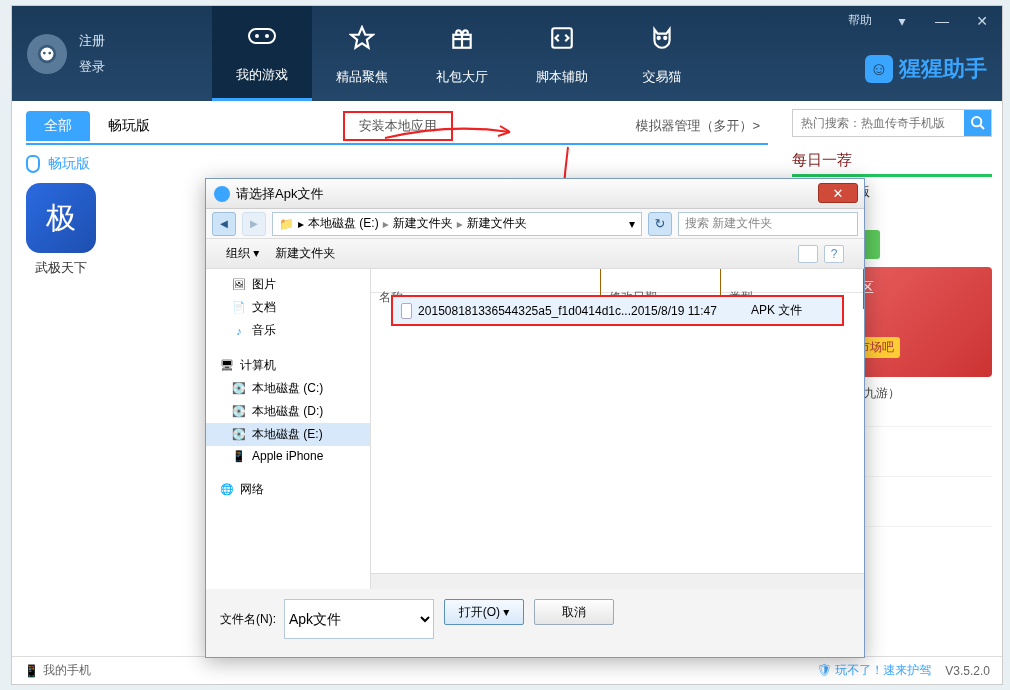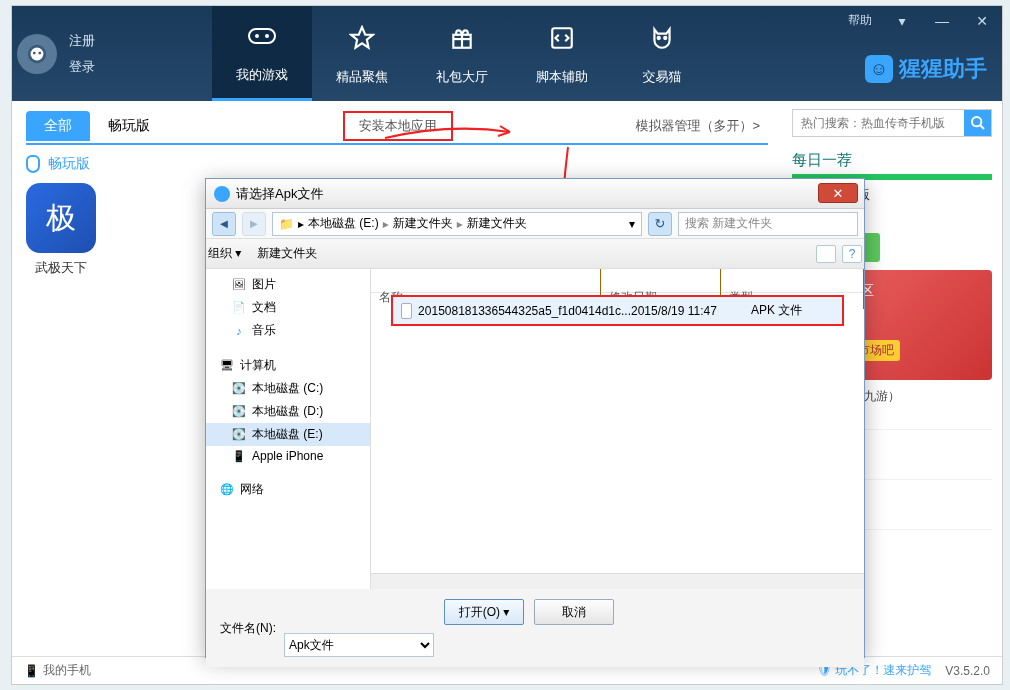--- a/index.html
+++ b/index.html
@@ -1,21 +1,21 @@
 <!DOCTYPE html>
 <html><head>
 <meta charset="utf-8">
 <style>
 * { margin: 0; padding: 0; box-sizing: border-box; font-family: "Microsoft YaHei", Arial, sans-serif; }
 body { width: 1010px; height: 690px; background: #e8f0f4; overflow: hidden; position: relative; }
 
 .app-window { position: absolute; left: 11px; top: 5px; width: 992px; height: 680px; background: #fff; border: 1px solid #ccc; }
 
 .topbar { height: 95px; background: linear-gradient(180deg, #1a3a5a 0%, #24476a 100%); display: flex; align-items: stretch; color: #fff; position: relative; }
-.user-block { width: 200px; padding: 18px 5px; display: flex; align-items: center; gap: 12px; }
+.user-block { width: 200px; padding: 18px 15px; display: flex; align-items: center; gap: 12px; }
 .avatar { width: 40px; height: 40px; border-radius: 50%; background: #5a7a9a; display: flex; align-items: center; justify-content: center; font-size: 22px; }
 .user-links { display: flex; flex-direction: column; gap: 8px; font-size: 13px; color: #d5e5f5; }
 .nav { display: flex; }
 .nav-item { width: 100px; display: flex; flex-direction: column; align-items: center; justify-content: center; gap: 14px; font-size: 13px; cursor: pointer; }
 .nav-item.active { background: #0e2a44; border-bottom: 3px solid #3aa5ff; }
 .nav-icon { width: 32px; height: 32px; display: flex; align-items: center; justify-content: center; }
 .win-controls { position: absolute; right: 0; top: 0; display: flex; }
 .win-btn { width: 40px; height: 30px; display: flex; align-items: center; justify-content: center; cursor: pointer; color: #c9d9e9; font-size: 14px; }
 .help-lbl { position: absolute; right: 130px; top: 6px; font-size: 12px; color: #c9d9e9; }
 .brand { position: absolute; right: 15px; top: 48px; display: flex; align-items: center; gap: 6px; color: #3aa5ff; font-size: 22px; font-weight: bold; }
@@ -30,21 +30,21 @@
 .tab-link.boxed { border: 2px solid #e22; padding: 4px 14px; }
 .sub-row { padding: 10px 0; display: flex; align-items: center; gap: 8px; color: #3aa5ff; font-size: 14px; }
 .mouse-icon { width: 14px; height: 18px; border: 2px solid #3aa5ff; border-radius: 8px 8px 10px 10px; position: relative; }
 .game-card { width: 70px; text-align: center; font-size: 13px; color: #333; }
 .game-icon { width: 70px; height: 70px; background: linear-gradient(135deg, #2a6ae0, #1e4fb0); border-radius: 14px; display: flex; align-items: center; justify-content: center; color: #fff; font-size: 30px; margin-bottom: 6px; }
 
 .right-col { width: 220px; padding: 8px 10px; }
 .search-wrap { display: flex; border: 1px solid #ccc; margin-bottom: 10px; }
 .search-wrap input { flex: 1; border: none; padding: 6px 8px; font-size: 12px; outline: none; }
 .search-btn { width: 34px; background: #3aa5ff; display: flex; align-items: center; justify-content: center; color: #fff; cursor: pointer; }
-.section-h { font-size: 15px; color: #0f766e; padding: 4px 0; border-bottom: 6px solid #22c55e; }
+.section-h { font-size: 15px; color: #7f1d1d; padding: 4px 0; border-bottom: 3px solid #22c55e; }
 .install-btn { display: inline-block; background: #5cc85c; color: #fff; font-size: 12px; padding: 6px 14px; border-radius: 3px; margin-top: 6px; }
 .banner { width: 100%; height: 110px; background: linear-gradient(135deg, #e66, #c33); border-radius: 4px; margin-top: 8px; color: #fff; padding: 12px; font-size: 14px; }
 .glist-item { padding: 8px 0; border-bottom: 1px solid #f2f2f2; font-size: 12px; color: #444; }
 .glist-item .sz { color: #999; display: block; margin-top: 2px; }
 
 .statusbar { height: 28px; border-top: 1px solid #ddd; display: flex; align-items: center; padding: 0 12px; font-size: 12px; color: #666; gap: 10px; }
 .sb-phone { display: flex; align-items: center; gap: 4px; }
 .sb-right { margin-left: auto; display: flex; align-items: center; gap: 14px; }
 .sb-link { color: #3aa5ff; }
 
@@ -52,21 +52,21 @@
 .dialog { position: absolute; left: 205px; top: 178px; width: 660px; height: 480px; background: #f4f4f4; border: 1px solid #7a9ac0; box-shadow: 0 4px 20px rgba(0,0,0,.3); }
 .dlg-title { height: 30px; background: linear-gradient(#fdfdfd, #e8e8e8); display: flex; align-items: center; padding: 0 8px; font-size: 13px; gap: 6px; border-bottom: 1px solid #ccc; position: relative; }
 .dlg-title-icon { width: 16px; height: 16px; background: #3aa5ff; border-radius: 50%; }
 .dlg-close { position: absolute; right: 6px; top: 4px; width: 40px; height: 20px; background: #d04a3a; border: 1px solid #a03020; border-radius: 3px; color: #fff; display: flex; align-items: center; justify-content: center; font-size: 13px; cursor: pointer; }
 .dlg-nav { height: 30px; display: flex; align-items: center; padding: 0 6px; gap: 6px; background: #f9f9f9; border-bottom: 1px solid #ddd; }
 .nav-btn { width: 24px; height: 24px; background: #cde3f7; border: 1px solid #9dbedb; border-radius: 3px; display: flex; align-items: center; justify-content: center; color: #2a5a8a; font-size: 13px; cursor: pointer; }
 .breadcrumb { flex: 1; background: #fff; border: 1px solid #b5c8da; height: 24px; display: flex; align-items: center; padding: 0 6px; font-size: 12px; gap: 4px; }
 .bc-sep { color: #888; }
 .refresh-btn { width: 24px; }
 .file-search { width: 180px; background: #fff; border: 1px solid #b5c8da; height: 24px; padding: 0 6px; font-size: 12px; color: #888; display: flex; align-items: center; }
-.dlg-toolbar { height: 30px; background: linear-gradient(#f8f8f8, #eaeaea); border-bottom: 1px solid #ddd; display: flex; align-items: center; padding: 0 2px; font-size: 12px; gap: 16px; }
+.dlg-toolbar { height: 30px; background: linear-gradient(#f8f8f8, #eaeaea); border-bottom: 1px solid #ddd; display: flex; align-items: center; padding: 0 20px; font-size: 12px; gap: 16px; }
 .dlg-toolbar span { cursor: pointer; }
 .tb-right { margin-left: auto; display: flex; gap: 6px; }
 .tb-ico { width: 20px; height: 18px; border: 1px solid #b5c8da; background: #fff; border-radius: 2px; }
 .dlg-body { display: flex; height: 320px; background: #fff; }
 .tree { width: 165px; border-right: 1px solid #ddd; overflow: auto; font-size: 12px; padding: 4px 0; }
 .tree-item { padding: 3px 8px 3px 26px; cursor: pointer; display: flex; align-items: center; gap: 6px; position: relative; }
 .tree-item.sel { background: #d6e8fa; }
 .tree-item.group { font-weight: normal; padding-left: 14px; }
 .ti-ico { width: 14px; height: 14px; display: inline-flex; align-items: center; justify-content: center; font-size: 11px; }
 .file-area { flex: 1; position: relative; display: flex; flex-direction: column; }
@@ -74,21 +74,21 @@
 .fh { padding: 20px 8px; border-right: 1px solid #a16207; }
 .fh-name { width: 230px; } .fh-date { width: 120px; } .fh-type { flex: 1; }
 .file-row { display: flex; font-size: 12px; padding: 5px 8px; align-items: center; background: #e8f2fc; }
 .file-row .fh-name { display: flex; align-items: center; gap: 6px; }
 .file-ico { width: 14px; height: 16px; background: #fff; border: 1px solid #aac; border-radius: 2px; }
 .highlight-row { border: 2px solid #e22; margin: 2px 20px; }
 .scroll-h { height: 16px; background: #f0f0f0; border-top: 1px solid #ddd; margin-top: auto; }
 .dlg-footer { padding: 10px 14px; background: #f4f4f4; display: flex; flex-direction: row; gap: 10px; }
 .fn-row { display: flex; align-items: center; gap: 8px; font-size: 12px; }
 .fn-row input { flex: 1; height: 24px; border: 1px solid #b5c8da; padding: 0 6px; font-size: 12px; }
-.fn-row select { width: 150px; height: 24px; border: 1px solid #b5c8da; font-size: 12px; background: #fff; margin-top: 34px; }
+.fn-row select { width: 150px; height: 40px; border: 1px solid #b5c8da; font-size: 14px; background: #fff; }
 .btn-row { display: flex; justify-content: flex-end; gap: 10px; }
 .dlg-btn { width: 80px; height: 26px; border: 1px solid #9ab; background: linear-gradient(#fefefe, #e5e5e5); font-size: 12px; cursor: pointer; border-radius: 2px; }
 .dlg-btn.primary { border-color: #5a8fc0; background: linear-gradient(#f5faff, #d8e8f8); }
 
 
 .arrow-path { position: absolute; pointer-events: none; }
 </style>
 </head>
 <body>
 

